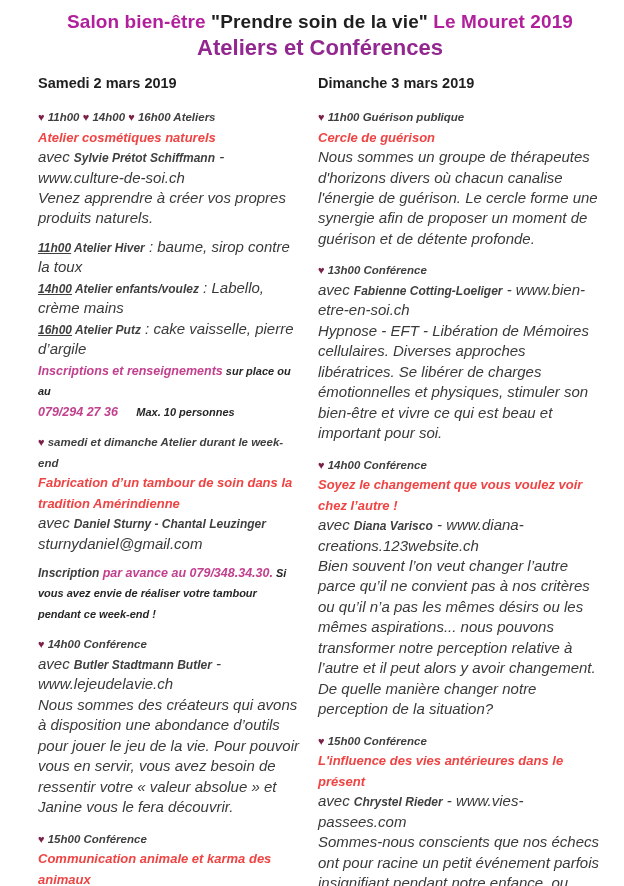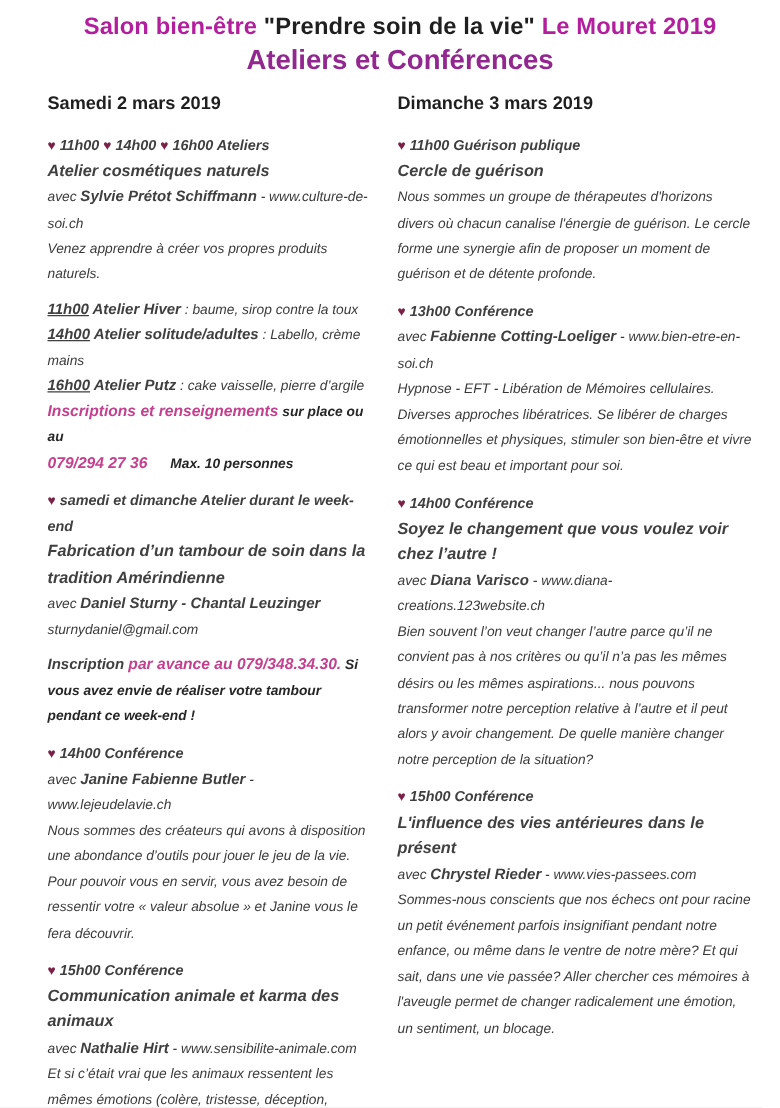--- a/index.html
+++ b/index.html
@@ -16,23 +16,23 @@
   .columns{display:flex;gap:18px;margin-top:14px;height:778px;}
   .col{display:flex;flex-direction:column;min-width:0;}
   .col-left{flex:0 0 262px;}
   .col-right{flex:1;}
   .day-header{font-size:14.5px;font-weight:bold;color:#1f1f1f;margin-bottom:15px;}
   .session{margin-bottom:10px;}
   .line{line-height:1.28;font-style:italic;}
   .gap{height:8px;}
   .seg-h{color:#7a2148;font-size:11px;font-weight:bold;}
   .seg-m{color:#3f3f3f;font-size:11.5px;font-weight:600;}
-  .seg-t{color:#404040;font-size:13px;font-weight:bold;line-height:1.25;}
+  .seg-t{color:#ef4444;font-size:13px;font-weight:bold;line-height:1.25;}
   .seg-n{color:#3f3f3f;font-size:12px;font-weight:600;}
-  .seg-s{color:#3a3a3a;font-size:11px;}
+  .seg-s{color:#3a3a3a;font-size:15px;}
   .seg-u{color:#3f3f3f;font-size:12px;font-weight:600;text-decoration:underline;}
   .seg-p{color:#c2418e;font-size:12.5px;font-weight:600;text-align:right;}
   .seg-b{color:#262626;font-size:11px;font-weight:bold;white-space:pre-wrap;}
 </style>
 </head>
 <body>
 
 <div class="page">
   <div class="header">
     <div class="title-line1"><span class="tp-magenta">Salon bien-être </span><span class="tp-black">"Prendre soin de la vie" </span><span class="tp-magenta">Le Mouret 2019</span></div>
@@ -42,36 +42,36 @@
     <div class="col col-left">
       <div class="day-header">Samedi 2 mars 2019</div>
       <div class="sessions">
           <div class="session">
             <div class="line"><span class="seg-h">♥</span><span class="seg-m"> 11h00 </span><span class="seg-h">♥</span><span class="seg-m"> 14h00 </span><span class="seg-h">♥</span><span class="seg-m"> 16h00  Ateliers</span></div>
             <div class="line"><span class="seg-t">Atelier cosmétiques naturels</span></div>
             <div class="line"><span class="seg-s">avec </span><span class="seg-n">Sylvie Prétot Schiffmann</span><span class="seg-s"> - www.culture-de-soi.ch</span></div>
             <div class="line"><span class="seg-s">Venez apprendre à créer vos propres produits naturels.</span></div>
             <div class="gap"></div>
             <div class="line"><span class="seg-u">11h00</span><span class="seg-n"> Atelier Hiver</span><span class="seg-s"> : baume, sirop contre la toux</span></div>
-            <div class="line"><span class="seg-u">14h00</span><span class="seg-n"> Atelier solitude/adultes</span><span class="seg-s"> : Labello, crème mains</span></div>
+            <div class="line"><span class="seg-u">14h00</span><span class="seg-n"> Atelier enfants/voulez</span><span class="seg-s"> : Labello, crème mains</span></div>
             <div class="line"><span class="seg-u">16h00</span><span class="seg-n"> Atelier Putz</span><span class="seg-s"> : cake vaisselle, pierre d’argile</span></div>
             <div class="line"><span class="seg-p">Inscriptions et renseignements</span><span class="seg-b"> sur place ou au</span></div>
             <div class="line"><span class="seg-p">079/294 27 36</span><span class="seg-b">      Max. 10 personnes</span></div>
           </div>
           <div class="session">
             <div class="line"><span class="seg-h">♥</span><span class="seg-m"> samedi et dimanche Atelier durant le week-end</span></div>
             <div class="line"><span class="seg-t">Fabrication d’un tambour de soin dans la tradition Amérindienne</span></div>
             <div class="line"><span class="seg-s">avec </span><span class="seg-n">Daniel Sturny - Chantal Leuzinger</span></div>
             <div class="line"><span class="seg-s">sturnydaniel@gmail.com</span></div>
             <div class="gap"></div>
             <div class="line"><span class="seg-n">Inscription </span><span class="seg-p">par avance au 079/348.34.30.</span><span class="seg-b"> Si vous avez envie de réaliser votre tambour pendant ce week-end !</span></div>
           </div>
           <div class="session">
             <div class="line"><span class="seg-h">♥</span><span class="seg-m"> 14h00 Conférence</span></div>
-            <div class="line"><span class="seg-s">avec </span><span class="seg-n">Janine Fabienne Butler</span><span class="seg-s"> - www.lejeudelavie.ch</span></div>
+            <div class="line"><span class="seg-s">avec </span><span class="seg-n">Butler Stadtmann Butler</span><span class="seg-s"> - www.lejeudelavie.ch</span></div>
             <div class="line"><span class="seg-s">Nous sommes des créateurs qui avons à disposition une abondance d’outils pour jouer le jeu de la vie. Pour pouvoir vous en servir, vous avez besoin de ressentir votre « valeur absolue » et Janine vous le fera découvrir.</span></div>
           </div>
           <div class="session">
             <div class="line"><span class="seg-h">♥</span><span class="seg-m"> 15h00 Conférence</span></div>
             <div class="line"><span class="seg-t">Communication animale et karma des animaux</span></div>
             <div class="line"><span class="seg-s">avec </span><span class="seg-n">Nathalie Hirt</span><span class="seg-s"> - www.sensibilite-animale.com</span></div>
             <div class="line"><span class="seg-s">Et si c’était vrai que les animaux ressentent les mêmes émotions (colère, tristesse, déception, solitude, rejet, …) que nous ? Si on inversait les rôles, pourrions-nous vivre sans pouvoir nous faire entendre ni être pris au sérieux ? Comment faire pour les comprendre ? Que recèle leur historique ?</span></div>
           </div>
         </div>
 

